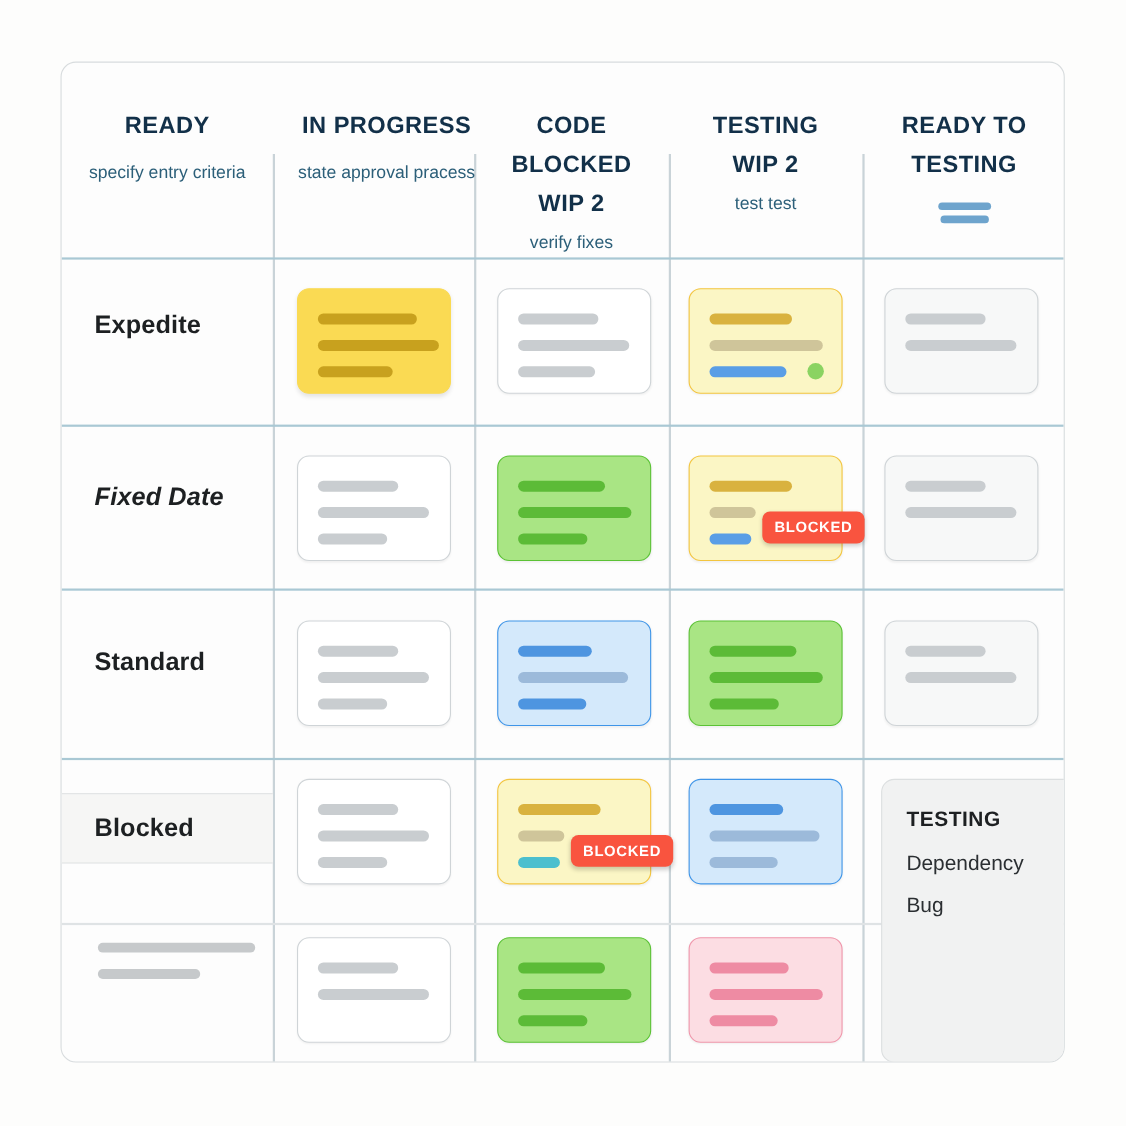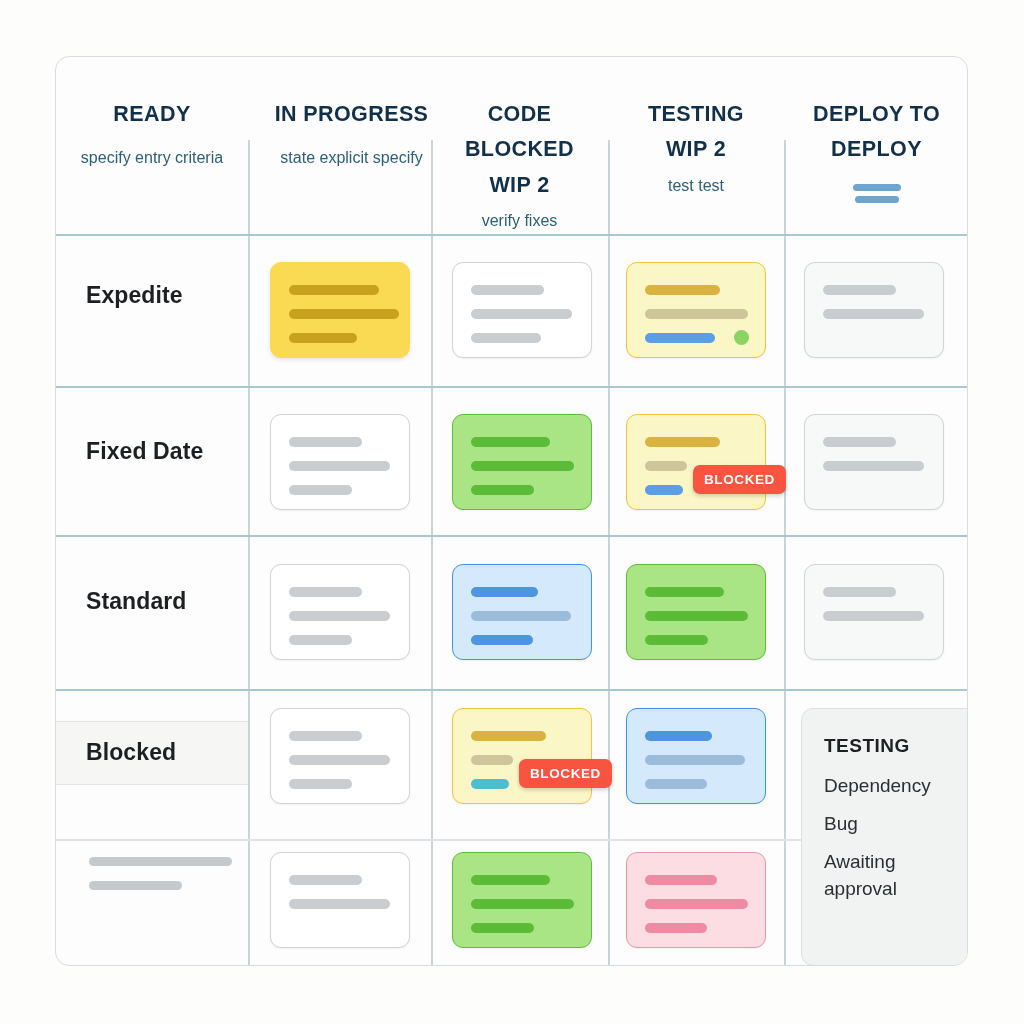--- a/index.html
+++ b/index.html
@@ -200,60 +200,60 @@
       <span class="wip"></span>
     </div>
     <div class="hdr-sub">specify entry criteria</div>
   </div>
 
   <div class="hdr" style="left:204px;width:183px;">
     <div class="hdr-title">
       <span>IN PROGRESS</span>
       <span class="wip"></span>
     </div>
-    <div class="hdr-sub">state explicit specify</div>
+    <div class="hdr-sub">state approval pracess</div>
   </div>
 
   <div class="hdr" style="left:375px;width:177px;">
     <div class="hdr-title">
       <span>CODE BLOCKED</span>
       <span class="wip">WIP 2</span>
     </div>
     <div class="hdr-sub" style="margin-top:6px;">verify fixes</div>
   </div>
 
   <div class="hdr" style="left:552px;width:176px;">
     <div class="hdr-title">
       <span>TESTING</span>
       <span class="wip">WIP 2</span>
     </div>
     <div class="hdr-sub" style="margin-top:6px;">test test</div>
   </div>
 
   <div class="hdr" style="left:728px;width:185px;">
     <div class="hdr-title">
-      <span>DEPLOY TO DEPLOY</span>
+      <span>READY TO TESTING</span>
       <span class="wip"></span>
     </div>
     <div class="skel-icon">
       <i class="a"></i>
         <i class="b"></i>
     </div>
   </div>
 
   <div class="hdiv" style="top:177px;"></div>
   <div class="hdiv" style="top:329px;"></div>
   <div class="hdiv" style="top:478px;"></div>
   <div class="hdiv" style="top:632px;"></div>
   <div class="hdiv faint" style="top:782px;"></div>
 
   <div class="blocked-band" style="top:664px;height:62px;"></div>
 
   <div class="rowlabel" style="top:225px;">Expedite</div>
-  <div class="rowlabel" style="top:381px;">Fixed Date</div>
+  <div class="rowlabel" style="top:381px;font-style:italic;">Fixed Date</div>
   <div class="rowlabel" style="top:531px;">Standard</div>
   <div class="rowlabel" style="top:682px;">Blocked</div>
 
   <div class="ghost" style="left:33px;top:800px;width:143px;"></div>
   <div class="ghost" style="left:33px;top:824px;width:93px;"></div>
 
   <div class="card yellow" style="left:214px;top:205px;">
     <div class="ln l1" style="width:90px;"></div>
     <div class="ln l2" style="width:110px;"></div>
     <div class="ln l3" style="width:68px;"></div>
@@ -340,21 +340,20 @@
   <div class="card blue" style="left:570px;top:651px;">
     <div class="ln l1 blue-d" style="width:67px;"></div>
     <div class="ln l2 blue-m" style="width:100px;"></div>
     <div class="ln l3 blue-m" style="width:62px;"></div>
   </div>
 
   <div class="blockers" style="left:745px;top:651px;width:184px;height:258px;">
     <div class="blockers-title">TESTING</div>
     <div class="blockers-item">Dependency</div>
     <div class="blockers-item">Bug</div>
-    <div class="blockers-item">Awaiting approval</div>
   </div>
 
   <div class="card grey" style="left:214px;top:795px;">
     <div class="ln l1 grey-m" style="width:73px;"></div>
     <div class="ln l2 grey-m" style="width:101px;"></div>
   </div>
 
   <div class="card green" style="left:396px;top:795px;">
     <div class="ln l1" style="width:79px;"></div>
     <div class="ln l2" style="width:103px;"></div>

